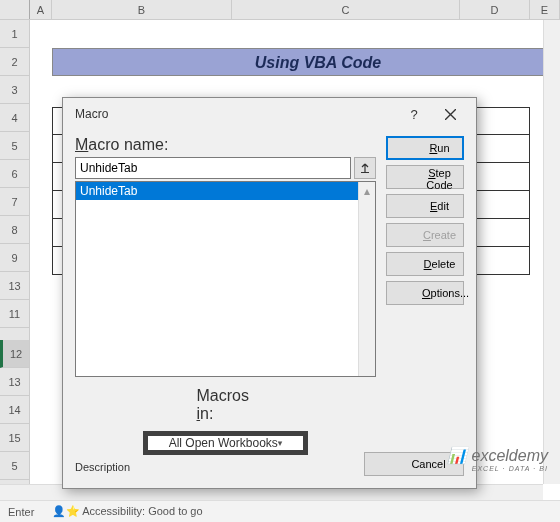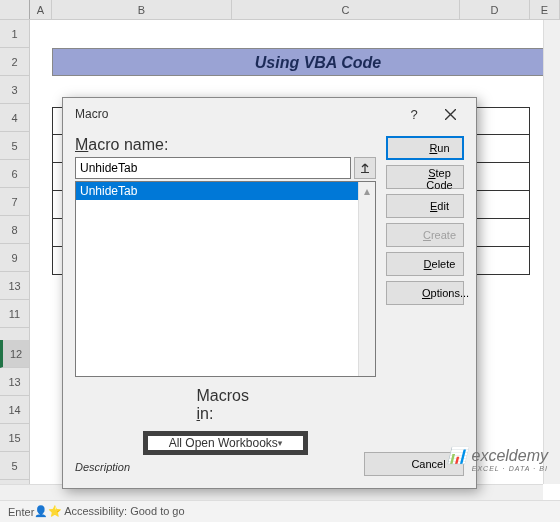--- a/index.html
+++ b/index.html
@@ -43,28 +43,28 @@
     .macro-item { height: 18px; background: #0078d7; color: #fff; padding: 0 4px; line-height: 18px; font-size: 12px; }
     .list-scroll { position: absolute; right: 0; top: 0; width: 17px; height: 100%; background: #f0f0f0; border-left: 1px solid #ddd; }
     .scroll-up, .scroll-down { height: 17px; display:flex;align-items:center;justify-content:center; color:#999; }
     .btn { height: 24px; border: 1px solid #adadad; background: #e1e1e1; font-size: 11px; cursor: pointer; padding-left: 35px; }
     .btn.primary { border: 2px solid #0078d7; }
     .btn.disabled { color: #a0a0a0; }
     .in-row { display: flex; align-items: center; gap: 8px; margin-top: 10px; flex-direction: column; }
     .in-row .label { width: 58px; margin: 0; }
     .select { flex: 1; height: 22px; border: 5px solid #404040; background: #fff; display: flex; align-items: center; justify-content: space-between; padding: 0 21px; font-size: 12px; }
     .chev { font-size: 9px; color: #555; }
-    .desc-label { font-size: 11px; margin-top: 6px; font-style: italic; }
+    .desc-label { font-size: 11px; margin-top: 6px; }
     .modal-footer { position: absolute; bottom: 12px; right: 12px; }
     .modal-footer .btn { width: 100px; margin-top: 21px; }
     
     .watermark { position: absolute; right: 12px; bottom: 50px; color: #737373; font-style: italic; font-size: 16px; text-align: right; pointer-events: none; }
     .watermark .small { font-size: 7px; letter-spacing: 1px; display: block; }
     
-    .status-bar { position: absolute; bottom: 0; left: 0; right: 0; height: 22px; background: #f3f3f3; border-top: 1px solid #ddd; display: flex; align-items: center; padding: 0 8px; font-size: 11px; color: #555; text-align: center; }
+    .status-bar { position: absolute; bottom: 0; left: 0; right: 0; height: 22px; background: #f3f3f3; border-top: 1px solid #ddd; display: flex; align-items: center; padding: 0 8px; gap: 18px; font-size: 11px; color: #555; text-align: center; }
     .scroll-right-strip { position: absolute; right: 0; top: 20px; bottom: 38px; width: 17px; background: #f0f0f0; border-left: 1px solid #dcdcdc; }
     .scroll-bottom-strip { position: absolute; left: 0; right: 17px; bottom: 22px; height: 16px; background: #f0f0f0; border-top: 1px solid #dcdcdc; }
     .hl { padding-right: 1px; }
   </style>
 </head>
 <body>
 
 <div class="column-headers">
   <div class="ch ch-rowhead"></div>
   <div class="ch ch-a">A</div>

